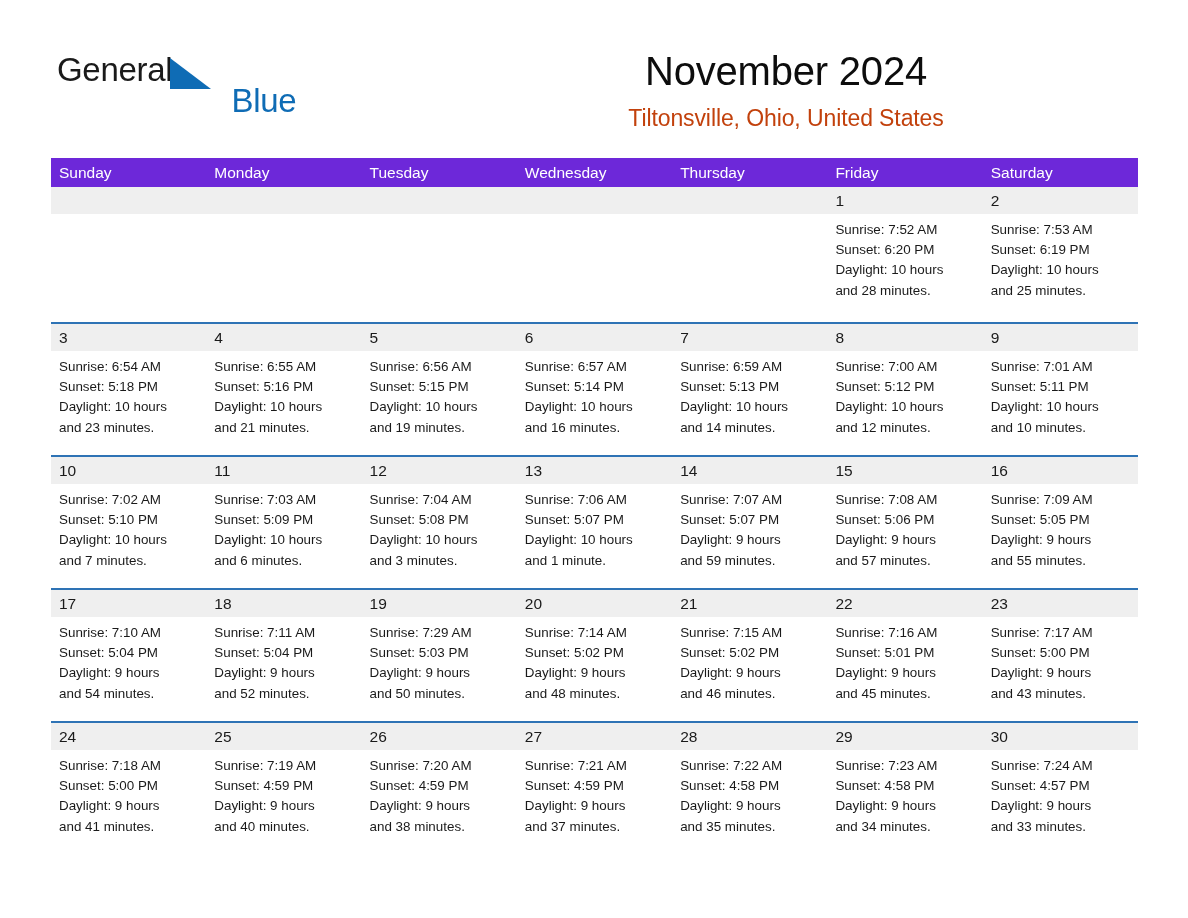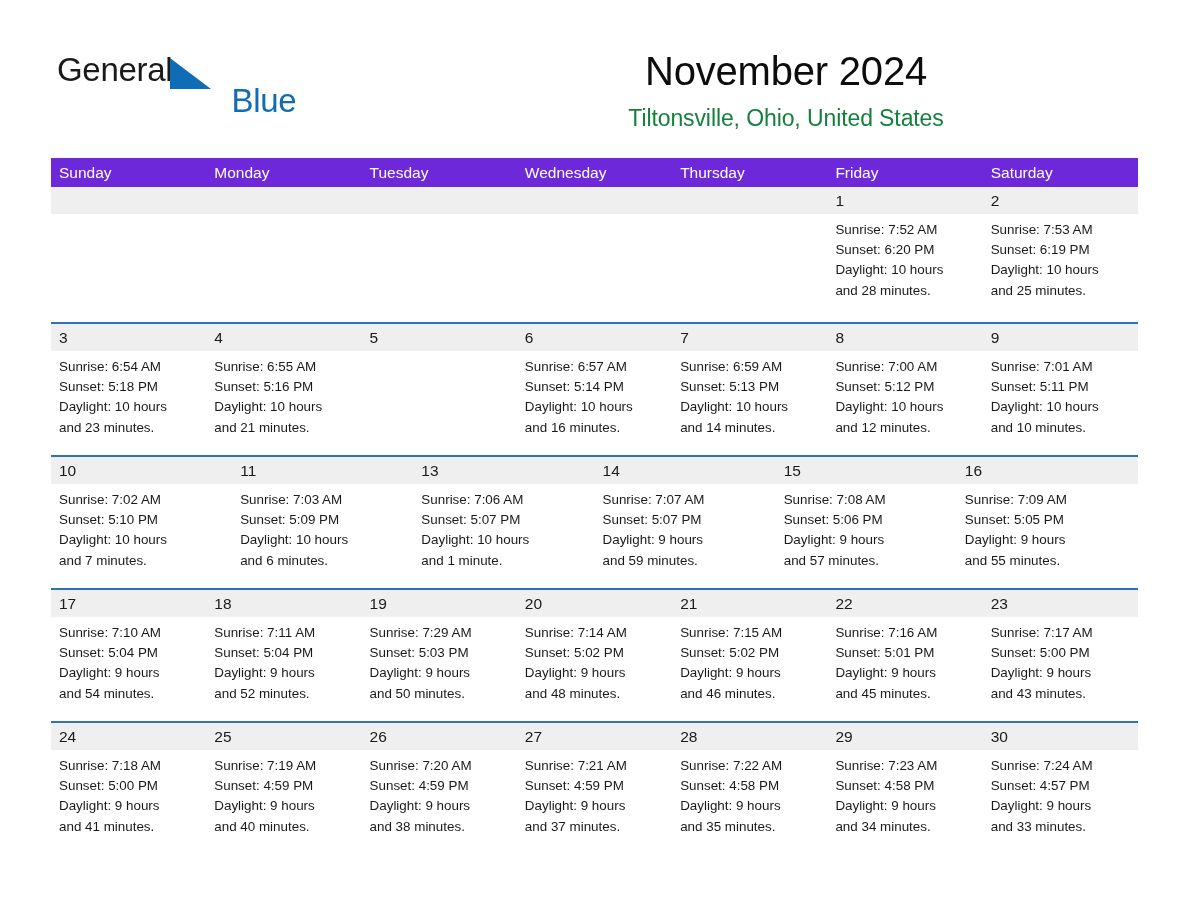--- a/index.html
+++ b/index.html
@@ -75,21 +75,21 @@
   .cal-title {
     font-size: 40px;
     font-weight: normal;
     color: #0d0d0d;
     line-height: 50px;
     letter-spacing: -0.2px;
   }
   .cal-subtitle {
     font-size: 23px;
     font-weight: normal;
-    color: #15803d;
+    color: #c2410c;
     line-height: 30px;
     margin-top: 7px;
     letter-spacing: -0.1px;
   }
 
   
   .calendar {
     position: absolute;
     left: 51px;
     top: 158px;
@@ -254,20 +254,25 @@
           <div class="day-info">
             <div>Sunrise: 6:55 AM</div>
             <div>Sunset: 5:16 PM</div>
             <div class="daylight-wrap">Daylight: 10 hours and 21 minutes.</div>
           </div>
         </div>
         <div class="day-cell">
           <div class="daynum-band">
             <span class="daynum">5</span>
           </div>
+          <div class="day-info">
+            <div>Sunrise: 6:56 AM</div>
+            <div>Sunset: 5:15 PM</div>
+            <div class="daylight-wrap">Daylight: 10 hours and 19 minutes.</div>
+          </div>
         </div>
         <div class="day-cell">
           <div class="daynum-band">
             <span class="daynum">6</span>
           </div>
           <div class="day-info">
             <div>Sunrise: 6:57 AM</div>
             <div>Sunset: 5:14 PM</div>
             <div class="daylight-wrap">Daylight: 10 hours and 16 minutes.</div>
           </div>
@@ -319,20 +324,30 @@
             <span class="daynum">11</span>
           </div>
           <div class="day-info">
             <div>Sunrise: 7:03 AM</div>
             <div>Sunset: 5:09 PM</div>
             <div class="daylight-wrap">Daylight: 10 hours and 6 minutes.</div>
           </div>
         </div>
         <div class="day-cell">
           <div class="daynum-band">
+            <span class="daynum">12</span>
+          </div>
+          <div class="day-info">
+            <div>Sunrise: 7:04 AM</div>
+            <div>Sunset: 5:08 PM</div>
+            <div class="daylight-wrap">Daylight: 10 hours and 3 minutes.</div>
+          </div>
+        </div>
+        <div class="day-cell">
+          <div class="daynum-band">
             <span class="daynum">13</span>
           </div>
           <div class="day-info">
             <div>Sunrise: 7:06 AM</div>
             <div>Sunset: 5:07 PM</div>
             <div class="daylight-wrap">Daylight: 10 hours and 1 minute.</div>
           </div>
         </div>
         <div class="day-cell">
           <div class="daynum-band">

